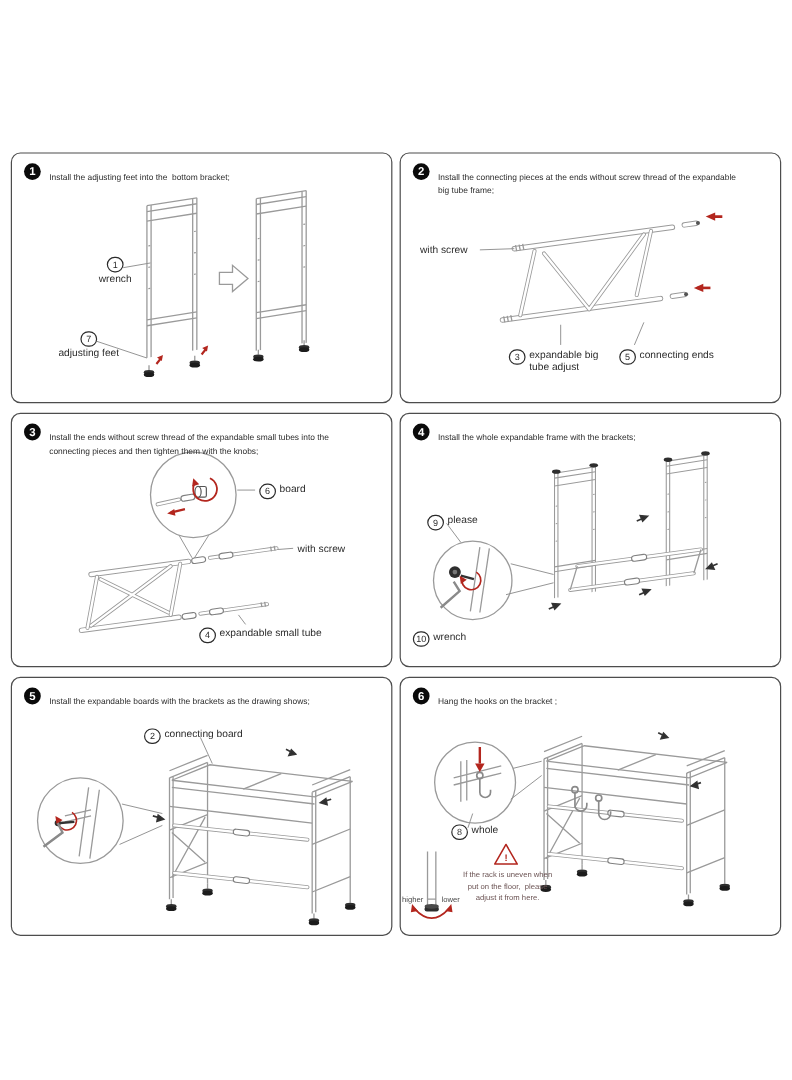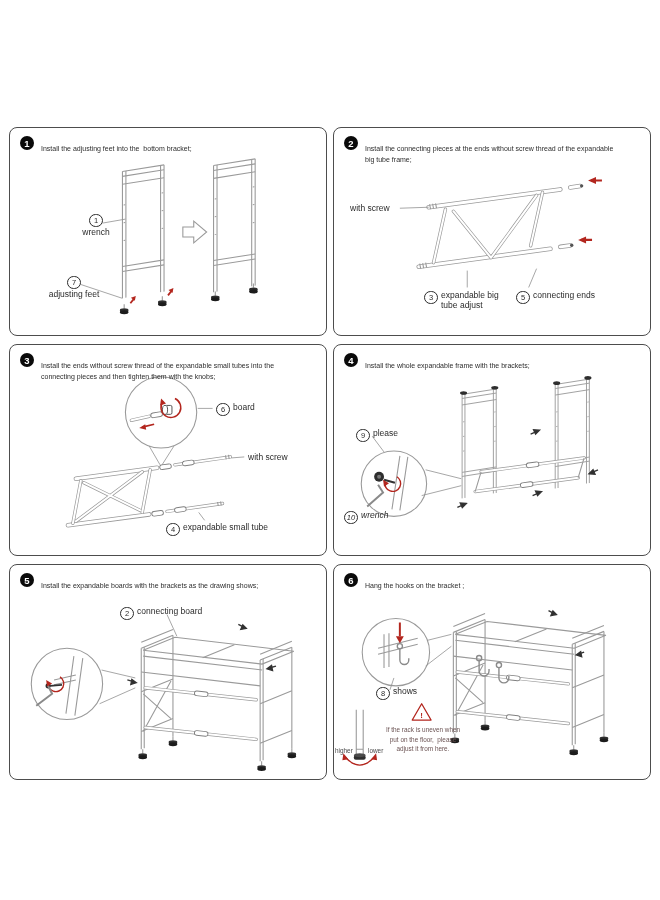--- a/index.html
+++ b/index.html
@@ -258,21 +258,21 @@
         <path d="M266 126 l-7 3"></path>
           <polygon class="dk" points="257,130 263,130.5 261,126"></polygon>
         <path d="M198 90 l7 -3"></path>
           <polygon class="dk" points="207,86 201,85.5 203,90"></polygon>
       </g>
     </svg>
     <div class="lbl" style="left:22px;top:84px;">
       <span class="circ">9</span>
       <span class="txt">please</span>
     </div>
-    <div class="lbl" style="left:10px;top:166px;font-style:italic;">
+    <div class="lbl" style="left:10px;top:181px;">
       <span class="circ">10</span>
       <span class="txt">wrench</span>
     </div>
   </section>
 
   <section class="panel">
     <div class="hdr">
       <span class="badge">5</span>
       <p class="instr">Install the expandable boards with the brackets as the drawing shows;</p>
     </div>
@@ -375,21 +375,21 @@
       </g>
       <g stroke="#333" stroke-width="1.4">
         <path d="M252 88 l-6 2"></path>
           <polygon class="dk" points="244,90.8 249.5,92.5 248.5,87.5"></polygon>
         <path d="M216 46 l6 3"></path>
           <polygon class="dk" points="224,50 218.5,51 220.5,46.5"></polygon>
       </g>
     </svg>
     <div class="lbl" style="left:42px;top:122px;">
       <span class="circ">8</span>
-      <span class="txt">shows</span>
+      <span class="txt">whole</span>
     </div>
     <span class="tiny" style="left:1px;top:182px;">higher</span>
     <span class="tiny" style="left:34px;top:182px;">lower</span>
     <div class="warn" style="left:36px;top:160px;width:106px;">If the rack is uneven when
 put on the floor,  please
 adjust it from here.</div>
   </section>
 
 </div>
 

